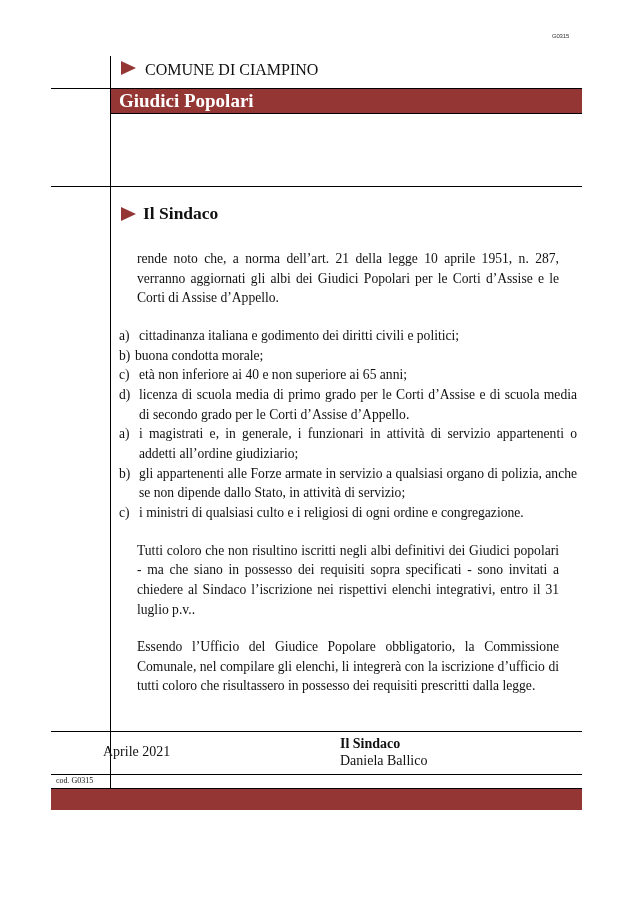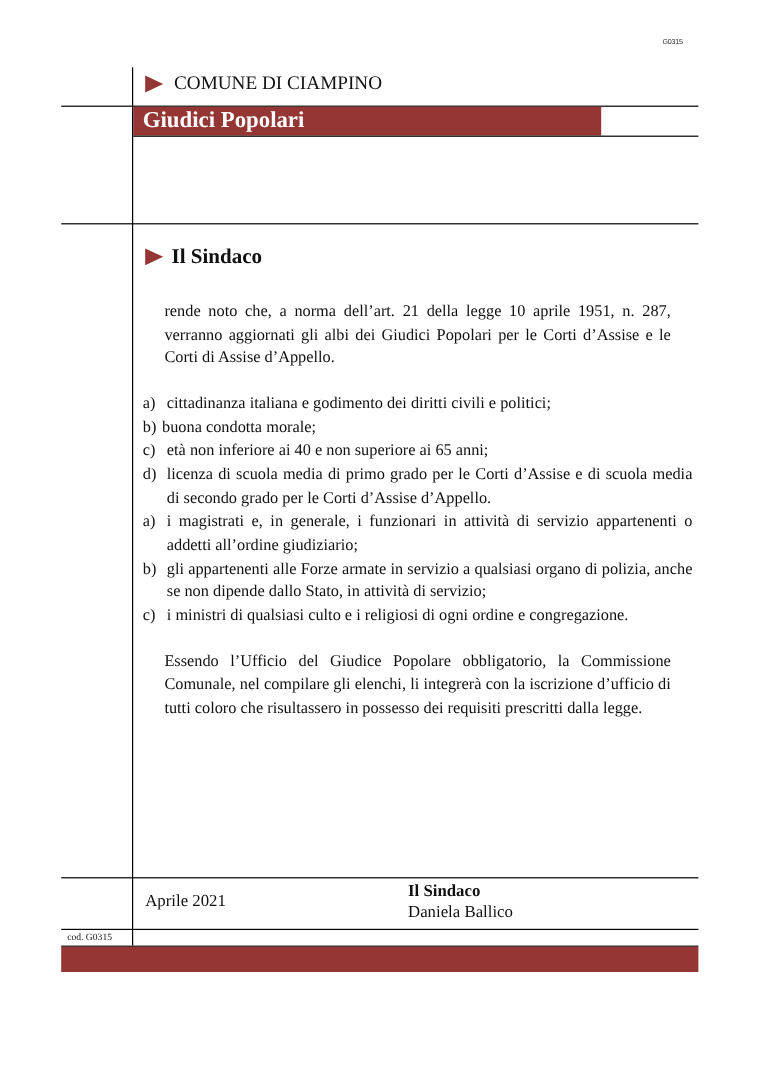--- a/index.html
+++ b/index.html
@@ -5,31 +5,31 @@
   html, body { margin:0; padding:0; background:#ffffff; }
   body { width:636px; height:897px; position:relative; overflow:hidden;
          font-family:"Liberation Serif","DejaVu Serif",serif; color:#111; }
   .abs { position:absolute; }
   .code-top { left:552px; top:33px; font-family:"Liberation Sans","DejaVu Sans",sans-serif;
               font-size:6px; color:#333; letter-spacing:-0.2px; }
   .vline { left:110px; top:56px; width:1px; height:732px; background:#000; }
   .hline { height:1px; background:#000; }
   .triangle { width:0; height:0; border-top:7px solid transparent; border-bottom:7px solid transparent;
               border-left:15px solid #943634; display:inline-block; }
-  .comune { left:121px; top:61px; font-size:16px; display:flex; align-items:center; gap:9px; }
-  .redbar { left:111px; top:89px; width:390px; height:24px; background:#943634; }
+  .comune { left:121px; top:61px; font-size:16px; display:flex; gap:9px; }
+  .redbar { left:111px; top:89px; width:471px; height:24px; background:#943634; }
   .redbar span { color:#fff; font-weight:bold; font-size:19px; position:absolute; left:8px; top:1px; }
   .title { left:119px; top:123px; font-size:18.5px; font-weight:bold; line-height:23px; }
   .sindaco-head { left:121px; top:203px; font-size:17.5px; font-weight:bold; display:flex; align-items:center; gap:7px; }
   .body { left:119px; top:231px; width:458px; font-size:13.6px; line-height:19.65px; }
   .body p { margin:18px; text-align:justify; }
   .item { display:flex; text-align:justify; }
   .item .lbl { flex:0 0 auto; width:16px; }
   .item .txt { flex:1; text-align:justify; }
-  .footer-date { left:121px; top:744px; font-size:14px; }
+  .footer-date { left:103px; top:744px; font-size:14px; }
   .footer-sig { left:340px; top:735px; font-size:14px; line-height:17px; }
   .footer-sig .b { font-weight:bold; }
   .cod { left:56px; top:776px; font-size:8px; }
   .bottombar { left:51px; top:789px; width:531px; height:21px; background:#943634; }
 </style>
 </head>
 <body>
 
 <div class="abs code-top">G0315</div>
 
@@ -79,20 +79,21 @@
     <span class="txt">i magistrati e, in generale, i funzionari in attività di servizio appartenenti o addetti all’ordine giudiziario;</span>
   </div>
   <div class="item">
     <span class="lbl" style="width:20px">b)</span>
     <span class="txt">gli appartenenti alle Forze armate in servizio a qualsiasi organo di polizia, anche se non dipende dallo Stato, in attività di servizio;</span>
   </div>
   <div class="item">
     <span class="lbl" style="width:20px">c)</span>
     <span class="txt">i ministri di qualsiasi culto e i religiosi di ogni ordine e congregazione.</span>
   </div>
+  <p>Tutti coloro che non risultino iscritti negli albi definitivi dei Giudici popolari - ma che siano in possesso dei requisiti sopra specificati - sono invitati a chiedere al Sindaco l’iscrizione nei rispettivi elenchi integrativi, entro il 31 luglio p.v..</p>
   <p>Essendo l’Ufficio del Giudice Popolare obbligatorio, la Commissione Comunale, nel compilare gli elenchi, li integrerà con la iscrizione d’ufficio di tutti coloro che risultassero in possesso dei requisiti prescritti dalla legge.</p>
 </div>
 
 <div class="abs hline" style="left:51px;top:731px;width:531px;"></div>
 
 <div class="abs footer-date">Aprile 2021</div>
 <div class="abs footer-sig">
   <div class="b">Il Sindaco</div>
   <div>Daniela Ballico</div>
 </div>

